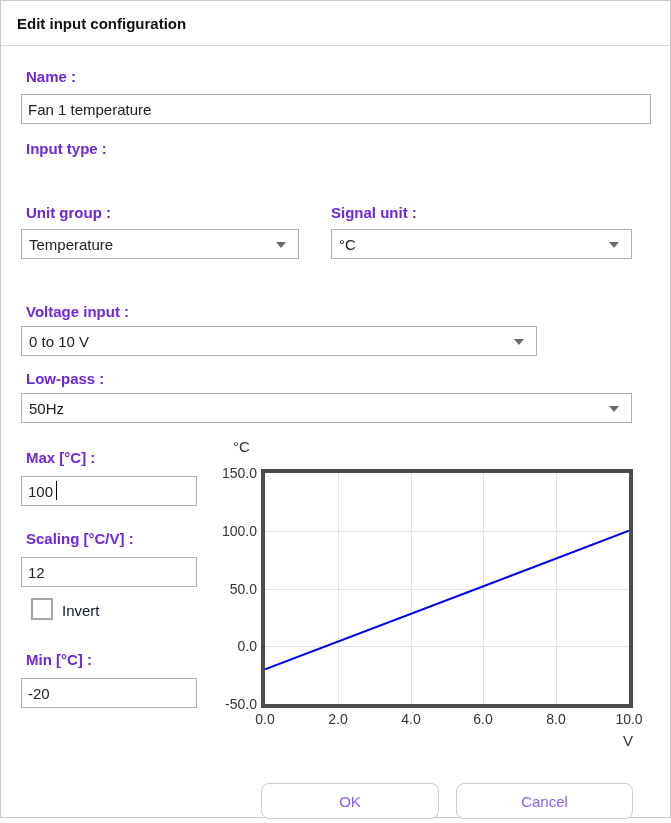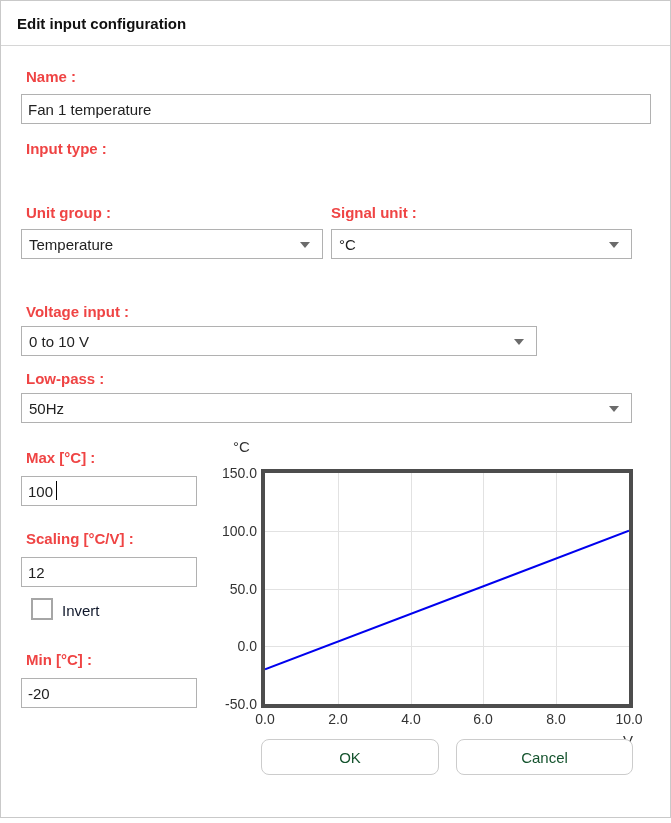--- a/index.html
+++ b/index.html
@@ -20,21 +20,21 @@
   .dialog-title {
     position: absolute; left: 16px; top: 14px;
     font-size: 15px; font-weight: bold; color: #111;
   }
   .header-divider {
     position: absolute; left: 0; top: 44px;
     width: 100%; height: 1px; background: #d6d6d6;
   }
   .fld-label {
     position: absolute;
-    font-size: 15px; font-weight: bold; color: #ef4444;
+    font-size: 15px; font-weight: bold; color: #6d28d9;
     line-height: 1.1; white-space: nowrap;
   }
   .txt {
     position: absolute; height: 30px;
     border: 1px solid #b1b1b1; background: #fff;
     font-family: inherit; font-size: 15px; color: #222;
     padding: 0 6px; outline: none;
   }
   .cb {
     position: absolute; height: 30px;
@@ -88,23 +88,23 @@
     position: absolute; right: 0; width: 70px;
     text-align: right; font-size: 14px; color: #333; line-height: 18px;
   }
   .yticks { position: absolute; left: 186px; top: 472px; width: 70px; height: 231px; }
   .xticks { position: absolute; left: 264px; top: 709px; width: 364px; height: 18px; }
   .xtick {
     position: absolute; width: 44px; text-align: center;
     font-size: 14px; color: #333; line-height: 18px;
   }
   .btn {
-    position: absolute; top: 738px; height: 36px;
+    position: absolute; top: 782px; height: 36px;
     border: 1px solid #cccccc; border-radius: 8px;
-    background: #ffffff; color: #14532d;
+    background: #ffffff; color: #8b5cf6;
     font-family: inherit; font-size: 15px;
     cursor: pointer;
   }
   .btn-ok { left: 260px; width: 178px; }
   .btn-cancel { left: 455px; width: 177px; }
 </style>
 </head>
 <body>
 
 <div class="dialog">
@@ -112,21 +112,21 @@
   <div class="dialog-title">Edit input configuration</div>
   <div class="header-divider"></div>
 
   <div class="fld-label" style="left:25px; top:68px;">Name :</div>
   <input class="txt" style="left: 20px; top: 93px; width: 630px;" type="text" value="Fan 1 temperature">
 
   <div class="fld-label" style="left:25px; top:140px;text-align:right;">Input type :</div>
 
   <div class="fld-label" style="left:25px; top:204px;">Unit group :</div>
   <div class="fld-label" style="left:330px; top:204px;">Signal unit :</div>
-  <div class="cb" style="left:20px; top:228px; width:302px;">
+  <div class="cb" style="left:20px; top:228px; width:278px;">
     <span>Temperature</span>
     <span class="arrow"></span>
   </div>
   <div class="cb" style="left:330px; top:228px; width:301px;">
     <span>°C</span>
     <span class="arrow"></span>
   </div>
 
   <div class="fld-label" style="left:25px; top:303px;">Voltage input :</div>
   <div class="cb" style="left:20px; top:325px; width:516px;">

